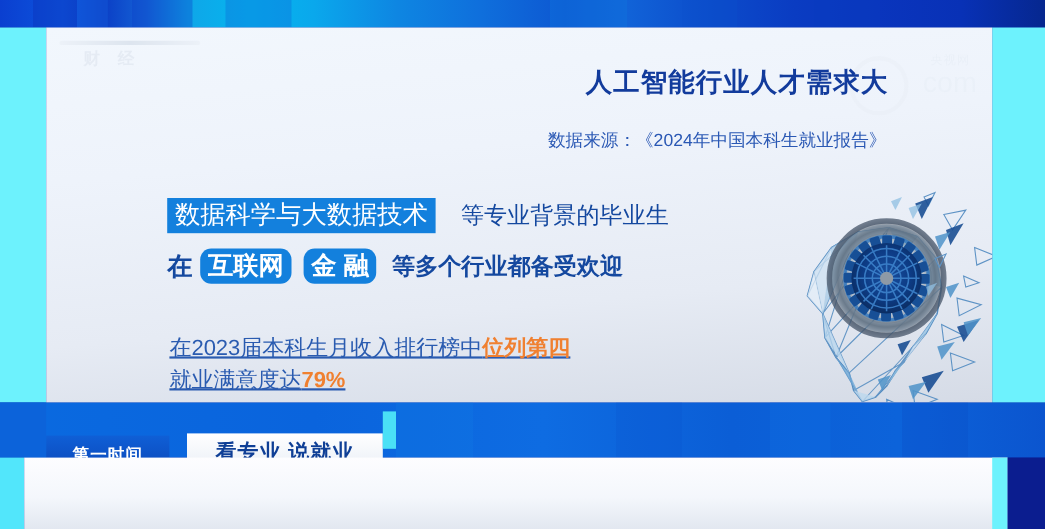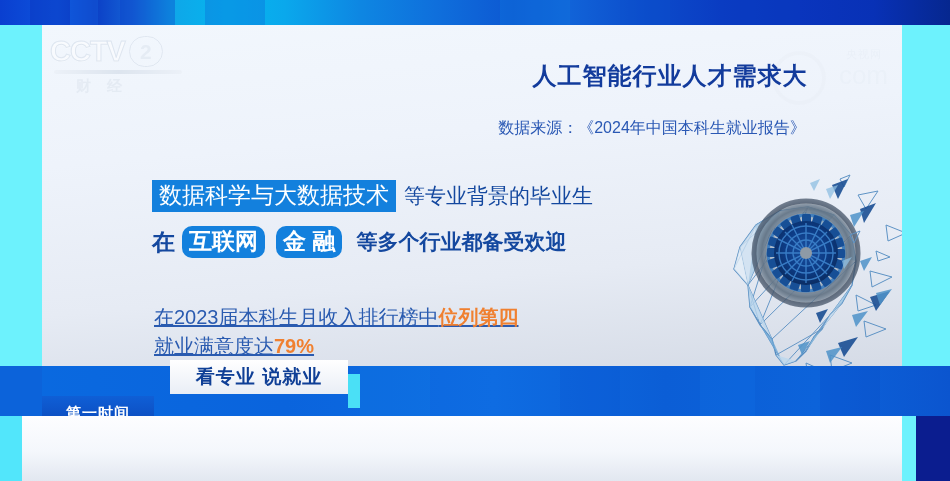--- a/index.html
+++ b/index.html
@@ -108,21 +108,21 @@
   }
   .line.l1 { font-size:23px; font-weight:400; margin-bottom:14px; }
   .line.l2 { font-size:23px; font-weight:700; }
   .hl {
     display:inline-block;
     background:#1380dd; color:#ffffff;
     padding:3px 7px 5px 7px;
     letter-spacing:0px;
     line-height:1.05;
   }
-  .line.l1 .plain { margin-left:8px; font-size:21px; color:#14489f; }
+  .line.l1 .plain { margin-left:23px; font-size:21px; color:#14489f; }
   .line.l2 .lead { margin-right:7px; }
   .line.l2 .hl   { margin-right:11px;border-radius:10px; }
   .line.l2 .tail { margin-left:3px; font-size:21px; }
 
   .stat-block { position:absolute; left:112px; top:278px; width:540px; }
   .stat-line {
     font-size:20px; color:#2a5bb0; line-height:1.45; white-space:nowrap;text-decoration:underline;
   }
   .stat-line .accent { color:#f08030; font-weight:700; }
 
@@ -136,21 +136,21 @@
   }
   .blueband .facet { position:absolute; top:0; height:50px; opacity:.30; }
 
   .tag-time {
     position:absolute; left:42px; top:396px; width:112px; height:34px;
     background:linear-gradient(180deg,#0f5fd6,#0b46b8);
     display:flex; align-items:center; justify-content:center;
     color:#ffffff; font-size:15px; font-weight:700; letter-spacing:1px;
   }
   .tag-sub {
-    position:absolute; left:170px; top:360px; width:178px; height:34px;
+    position:absolute; left:170px; top:394px; width:178px; height:34px;
     background:linear-gradient(180deg,#ffffff,#e9eef6);
     display:flex; align-items:center; justify-content:center;
     color:#0f3f96; font-size:19px; font-weight:700; letter-spacing:1px;
   }
   .tag-cyanedge {
     position:absolute; left:348px; top:374px; width:12px; height:34px;
     background:#4ae0f6;
   }
 
   
@@ -181,24 +181,20 @@
     <div class="shard" style="left:620px;width:50px;background:#0b50cc;"></div>
     <div class="shard" style="left:740px;width:60px;background:#0a3cc0;"></div>
   </div>
 
   <div class="cyan-left"></div>
   <div class="cyan-right"></div>
 
   <div class="panel">
 
     <div class="cctv-logo">
-      <div class="cc-row">
-        <span class="cc-main">CCTV</span>
-        <span class="cc-num">2</span>
-      </div>
       <div class="cc-rule"></div>
       <div class="cc-sub">财经</div>
     </div>
 
     <div class="comwm">
       <div class="ring"></div>
       <div class="cnlabel">央视网</div>
       <div class="comtxt">com</div>
     </div>
 

